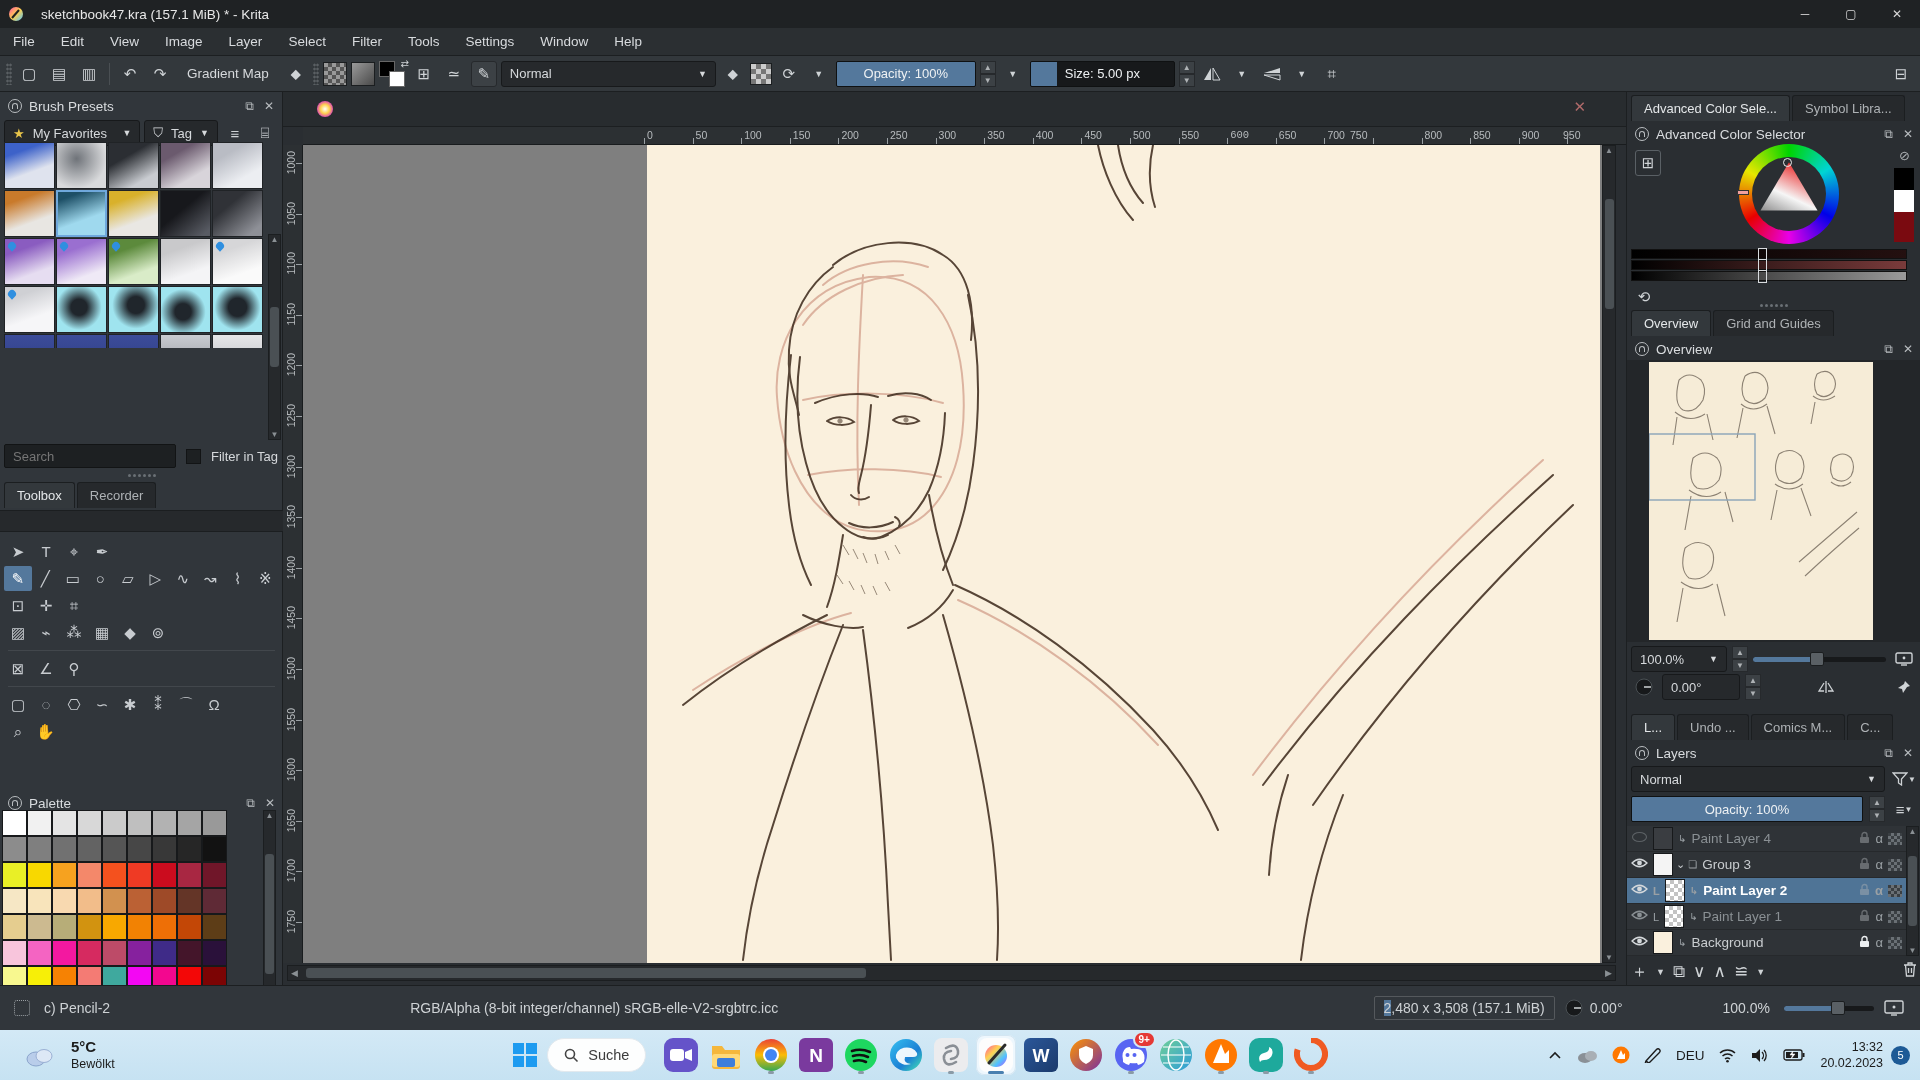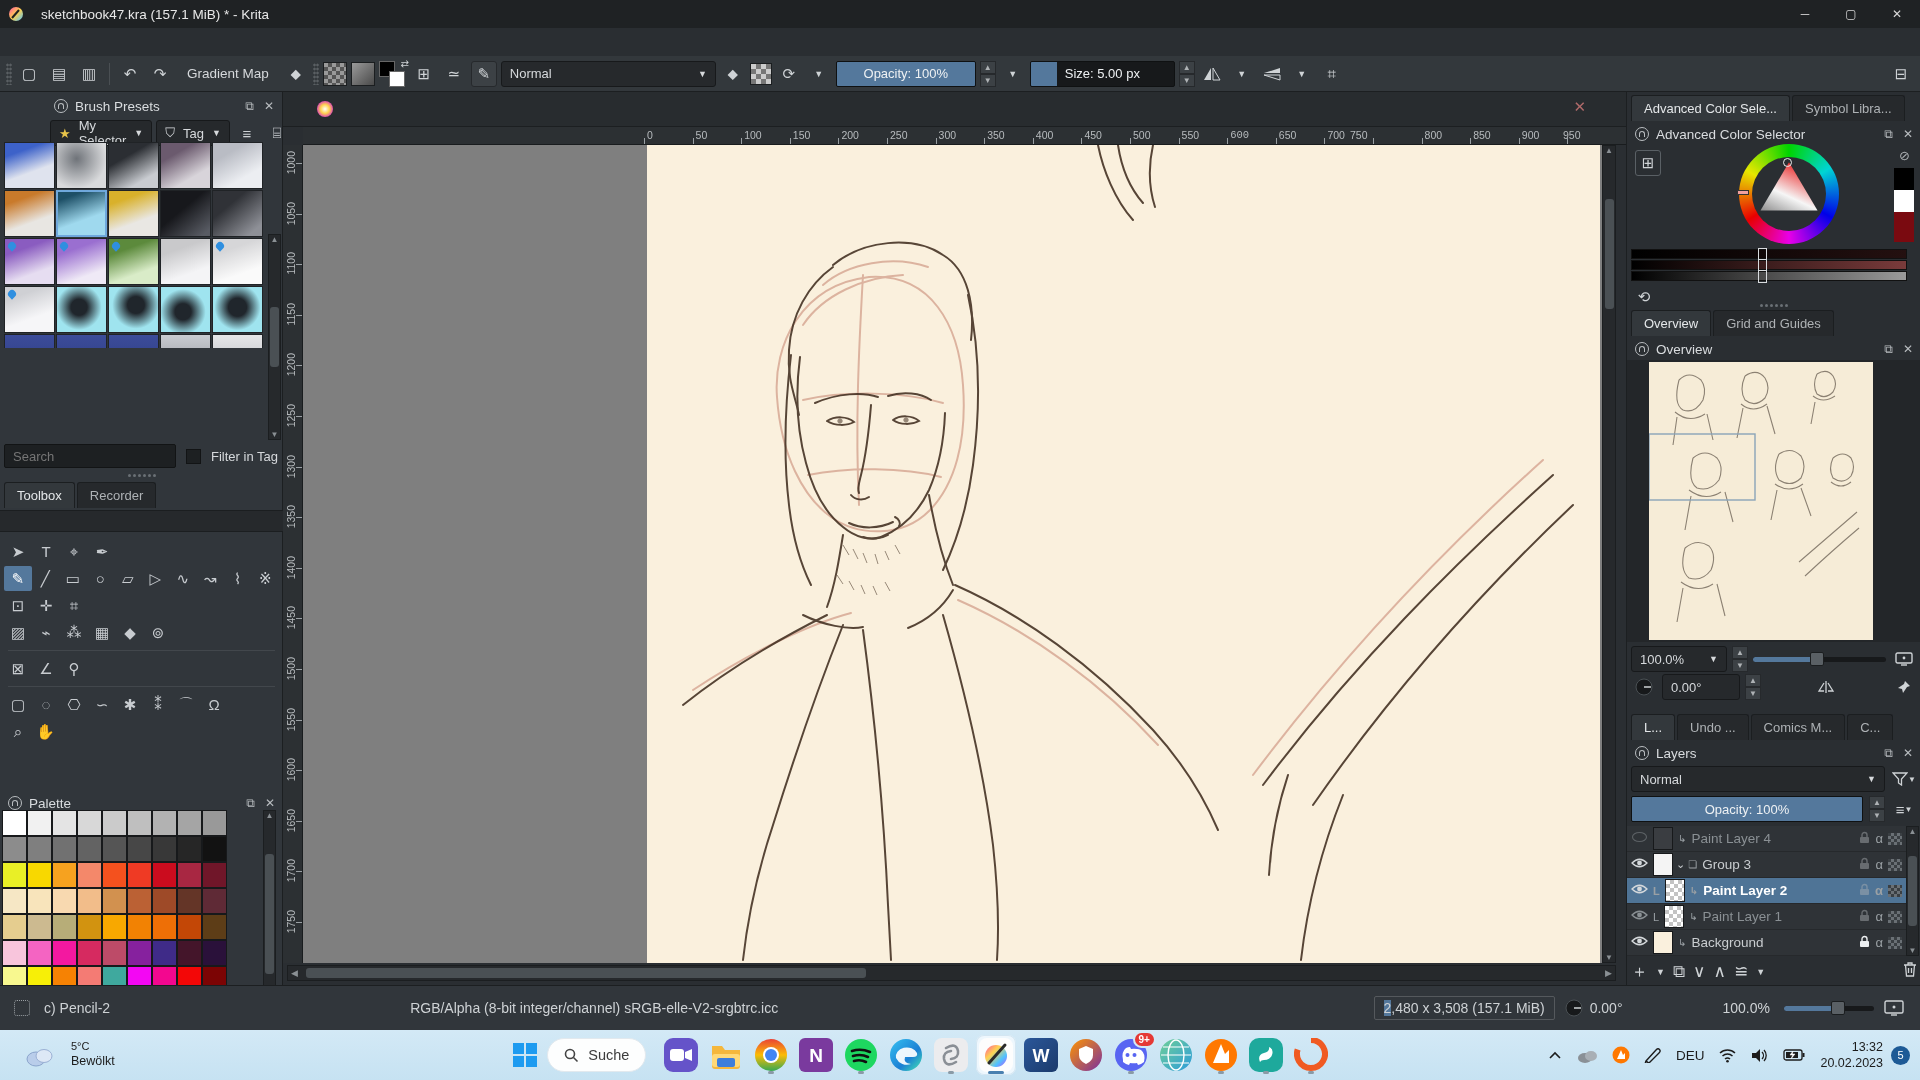--- a/index.html
+++ b/index.html
@@ -24,21 +24,21 @@
   .winbtn{width:46px;height:28px;display:flex;align-items:center;justify-content:center;color:#d8d8d8;font-size:12px;}
   
   .docker-head{display:flex;align-items:center;gap:7px;padding:0 8px;height:22px;color:#d9dcdf;font-size:13.5px;}
   .lock-ico{width:14px;height:14px;border:1.4px solid #b9bdc0;border-radius:50%;position:relative;}
   .lock-ico:after{content:"";position:absolute;left:3px;top:3px;width:4px;height:5px;border:1.2px solid #b9bdc0;border-bottom:0;border-radius:3px 3px 0 0;}
   .dk-btn{margin-left:auto;color:#b9bdc0;font-size:12px;display:flex;gap:10px;}
   .tabs{display:flex;gap:2px;padding:0 2px;align-items:flex-end;}
   .tab{background:#26292c;border:1px solid #1b1e20;border-bottom:0;border-radius:3px 3px 0 0;padding:5px 12px;color:#aeb2b5;font-size:13px;white-space:nowrap;}
   .tab.active{background:#33383c;color:#e4e7e9;}
   
-  #left-panel{left:0;top:92px;width:283px;height:893px;background:#31363b;border-right:1px solid #1c1f21;padding-left:46px;}
+  #left-panel{left:0;top:92px;width:283px;height:893px;background:#31363b;border-right:1px solid #1c1f21;}
   .bp-controls{display:flex;gap:4px;padding:3px 4px;}
   .btile{width:51px;height:47px;border:1px solid #202326;position:relative;}
   .btile.sel{outline:2px solid #6fa8dc;outline-offset:-2px;}
   .droplet{position:absolute;left:3px;top:3px;width:8px;height:8px;background:#2f8fe0;border-radius:50% 50% 50% 0;transform:rotate(-45deg);}
   #brush-grid{position:absolute;left:4px;top:50px;width:262px;height:206px;display:flex;flex-wrap:wrap;gap:1px;overflow:hidden;}
   .vscroll{position:absolute;width:13px;background:#26292c;border:1px solid #1b1e20;display:flex;flex-direction:column;justify-content:space-between;align-items:center;color:#8a9094;font-size:8px;}
   .vscroll .thumb{width:9px;background:#4a5054;border-radius:3px;}
   #search-input{background:#1d2022;border:1px solid #121415;color:#8a9094;height:24px;padding:0 8px;width:172px;font-size:13px;border-radius:2px;}
   .chk{width:15px;height:15px;background:#1d2022;border:1px solid #121415;}
   .splitter-dots{height:4px;display:flex;justify-content:center;gap:2px;}
@@ -105,20 +105,33 @@
         </svg>
       </span>
     <span style="margin-left:10px;font-size:13.5px">sketchbook47.kra (157.1 MiB)  * - Krita</span>
     <span style="margin-left:auto" class="row">
       <span class="winbtn">─</span>
       <span class="winbtn">▢</span>
       <span class="winbtn">✕</span>
     </span>
   </div>
 
+  <div class="abs row" id="menubar">
+      <span class="menu-item">File</span>
+      <span class="menu-item">Edit</span>
+      <span class="menu-item">View</span>
+      <span class="menu-item">Image</span>
+      <span class="menu-item">Layer</span>
+      <span class="menu-item">Select</span>
+      <span class="menu-item">Filter</span>
+      <span class="menu-item">Tools</span>
+      <span class="menu-item">Settings</span>
+      <span class="menu-item">Window</span>
+      <span class="menu-item">Help</span>
+    </div>
 
   <div class="abs" id="toolbar">
     <span class="grip"></span>
     <span class="tbtn">▢</span>
     <span class="tbtn">▤</span>
     <span class="tbtn">▥</span>
     <span class="tsep"></span>
     <span class="tbtn">↶</span>
     <span class="tbtn">↷</span>
     <span style="padding:0 10px;font-size:13.5px">Gradient Map</span>
@@ -182,21 +195,21 @@
       <span class="lock-ico"></span>
       <span>Brush Presets</span>
       <span class="dk-btn">
           <span>⧉</span>
           <span>✕</span>
         </span>
     </div>
     <div class="bp-controls">
       <span class="combo" style="flex:1">
         <span style="color:#e8c44a">★</span>
-        <span>My Selector</span>
+        <span>My Favorites</span>
         <span style="margin-left:auto;font-size:9px">▼</span>
       </span>
       <span class="combo">
         <span>⛉</span>
         <span>Tag</span>
         <span style="font-size:9px">▼</span>
       </span>
       <span class="tbtn">≡</span>
       <span class="tbtn">⌸</span>
     </div>
@@ -862,21 +875,21 @@
   </div>
 
   <div class="abs" id="taskbar">
     <span class="trayico" style="margin-left:22px">
         <svg width="34" height="26">
           <ellipse cx="14" cy="17" rx="9" ry="7" fill="#b9cdea" stroke="#8aa4cc"></ellipse>
           <ellipse cx="22" cy="14" rx="8" ry="6.5" fill="#dde8f6" stroke="#9ab0d4"></ellipse>
         </svg>
       </span>
     <span style="display:flex;flex-direction:column;margin-left:8px;line-height:1.25">
-      <span style="font-size:11px;font-weight:normal">5°C</span>
+      <span style="font-size:15px;font-weight:bold">5°C</span>
       <span style="font-size:12.5px">Bewölkt</span>
     </span>
     <span style="margin-left:390px" class="app">
         <svg width="26" height="26">
           <rect x="1" y="1" width="11" height="11" fill="#1e9bf0"></rect>
           <rect x="14" y="1" width="11" height="11" fill="#1e9bf0"></rect>
           <rect x="1" y="14" width="11" height="11" fill="#1e9bf0"></rect>
           <rect x="14" y="14" width="11" height="11" fill="#1e9bf0"></rect>
         </svg>
       </span>

